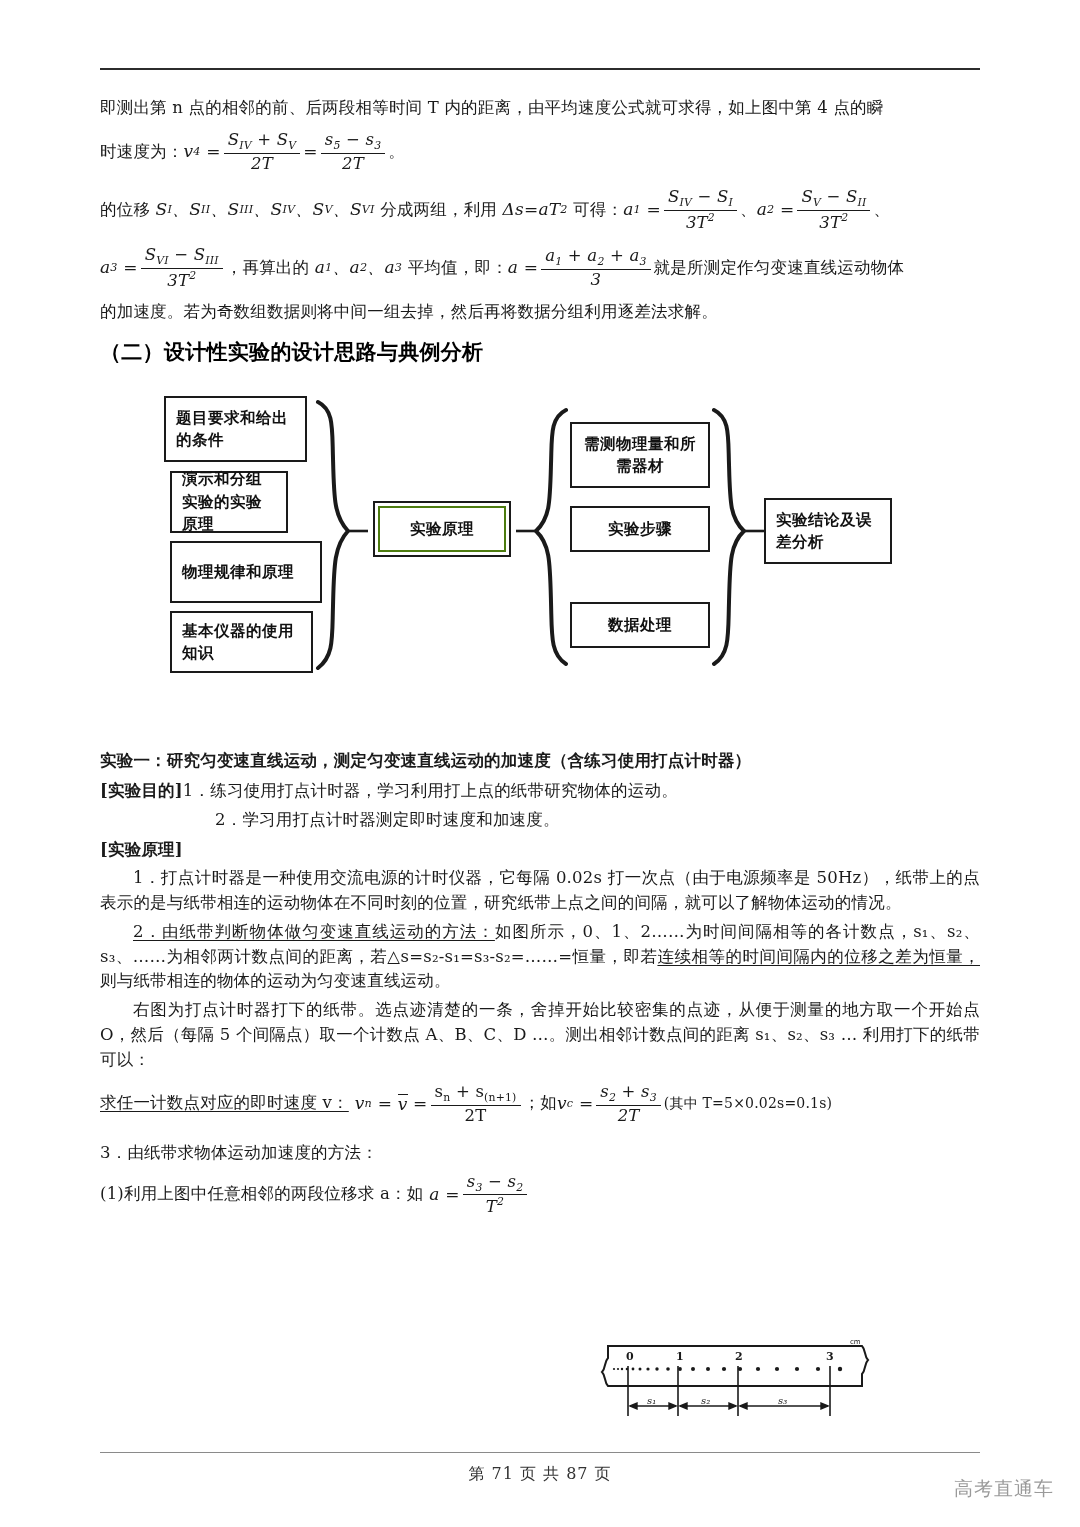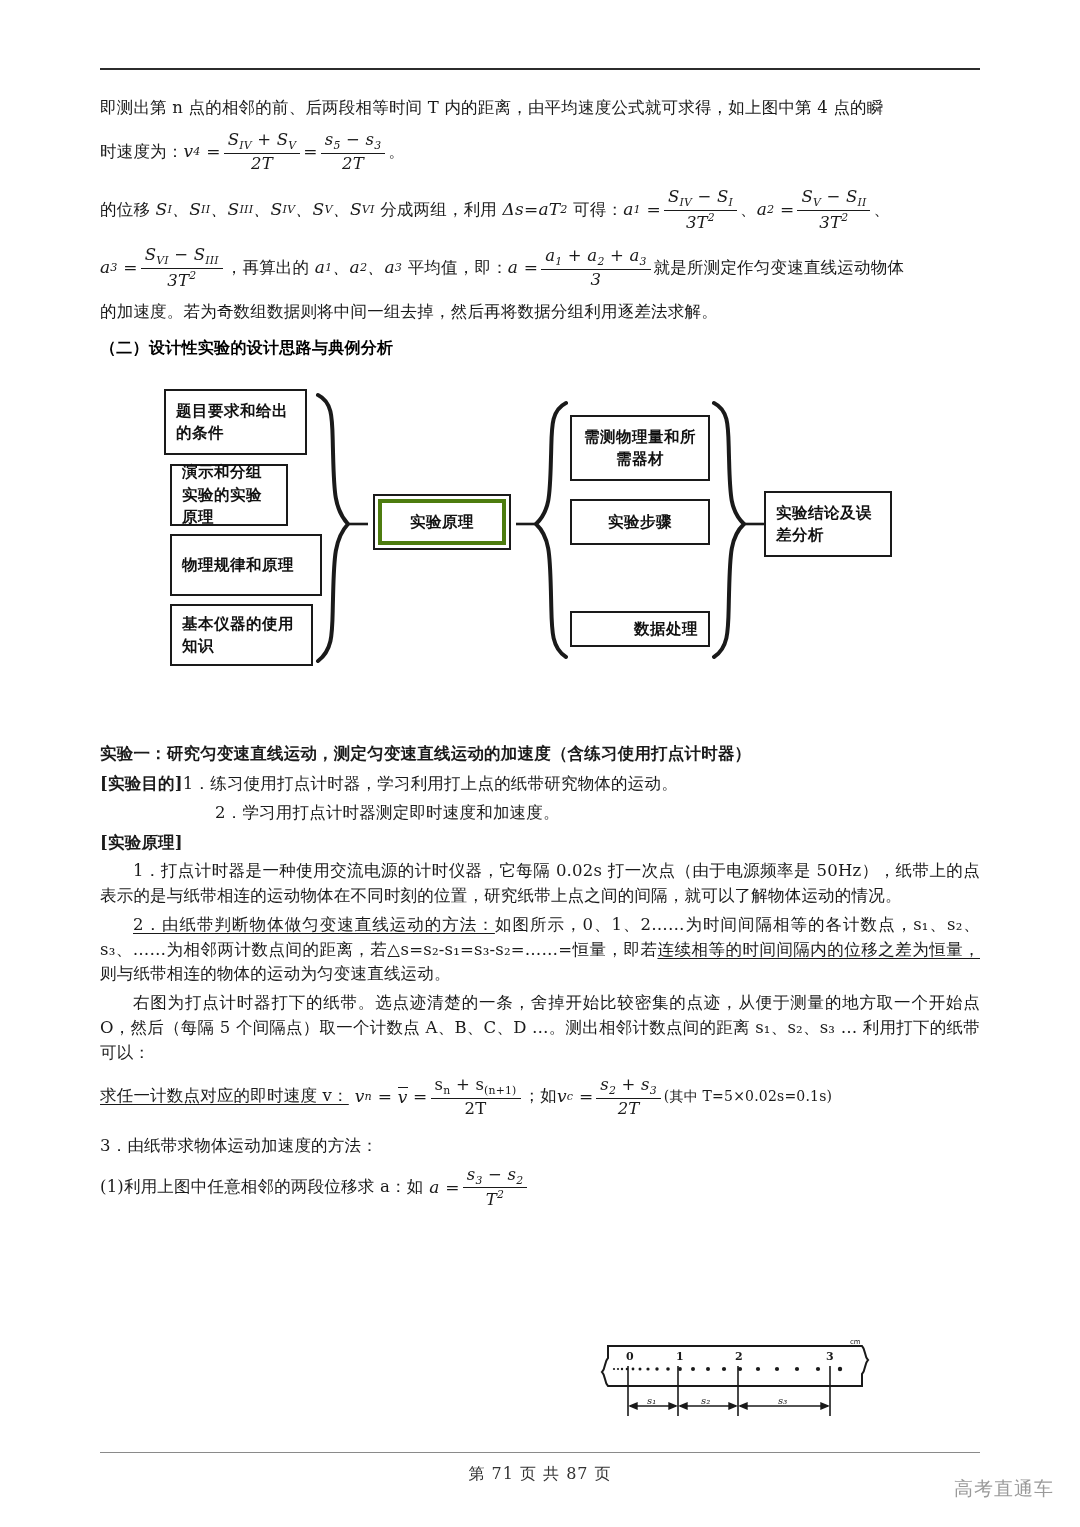--- a/index.html
+++ b/index.html
@@ -89,21 +89,21 @@
     display: inline-block;
     border-top: 1.3px solid #1a1a1a;
     line-height: 1.0;
     padding-top: 1px;
   }
 
   
   .h-bold {
     font-family: "DejaVu Sans", "Liberation Sans", sans-serif;
     font-weight: bold;
-    font-size: 16px;
+    font-size: 21px;
     margin: 14px 0 6px 0;
     letter-spacing: 0.3px;
   }
   .b-serif {
     font-weight: bold;
   }
   .u-line { text-decoration: underline; text-underline-offset: 3px; }
 
   
   .diagram {
@@ -122,21 +122,21 @@
     font-size: 15.5px;
     line-height: 1.45;
     color: #111;
     display: flex;
     align-items: center;
     padding: 4px 10px;
     letter-spacing: 0.5px;
   }
   .dbox.center-txt { justify-content: center; text-align: center; }
   .dbox.double {
-    border: 4px solid #4d7c0f;
+    border: 2px solid #4d7c0f;
     box-shadow: 0 0 0 3px #fff, 0 0 0 5px #1a1a1a;
   }
   .brace { position: absolute; }
 
   
   .tape-fig {
     position: absolute;
     left: 598px;
     top: 1338px;
     width: 280px;
@@ -288,21 +288,21 @@
                  C40,138 40,156 41,196 C42,228 40,248 56,258" fill="none" stroke="#1a1a1a" stroke-width="4" stroke-linecap="round"></path>
         <path d="M26,125 L6,125" fill="none" stroke="#1a1a1a" stroke-width="2.6"></path>
       </svg>
 
       <div class="dbox center-txt" style="left:470px; top:44px; width:140px; height:66px;">
         <span>需测物理量和所需器材</span>
       </div>
       <div class="dbox center-txt" style="left:470px; top:128px; width:140px; height:46px;">
         <span>实验步骤</span>
       </div>
-      <div class="dbox center-txt" style="left:470px; top:240px; width:140px; height:36px;justify-content:flex-end;">
+      <div class="dbox center-txt" style="left:470px; top:224px; width:140px; height:46px;">
         <span>数据处理</span>
       </div>
 
       <svg class="brace" style="left:608px; top:28px;" width="62" height="262" viewBox="0 0 62 262">
         <path d="M6,4 C22,12 20,30 21,58 C22,96 22,112 36,125
                  C22,138 22,156 21,196 C20,228 22,248 6,258" fill="none" stroke="#1a1a1a" stroke-width="4" stroke-linecap="round"></path>
         <path d="M36,125 L56,125" fill="none" stroke="#1a1a1a" stroke-width="2.6"></path>
       </svg>
 
       <div class="dbox" style="left:664px; top:120px; width:128px; height:66px;">

